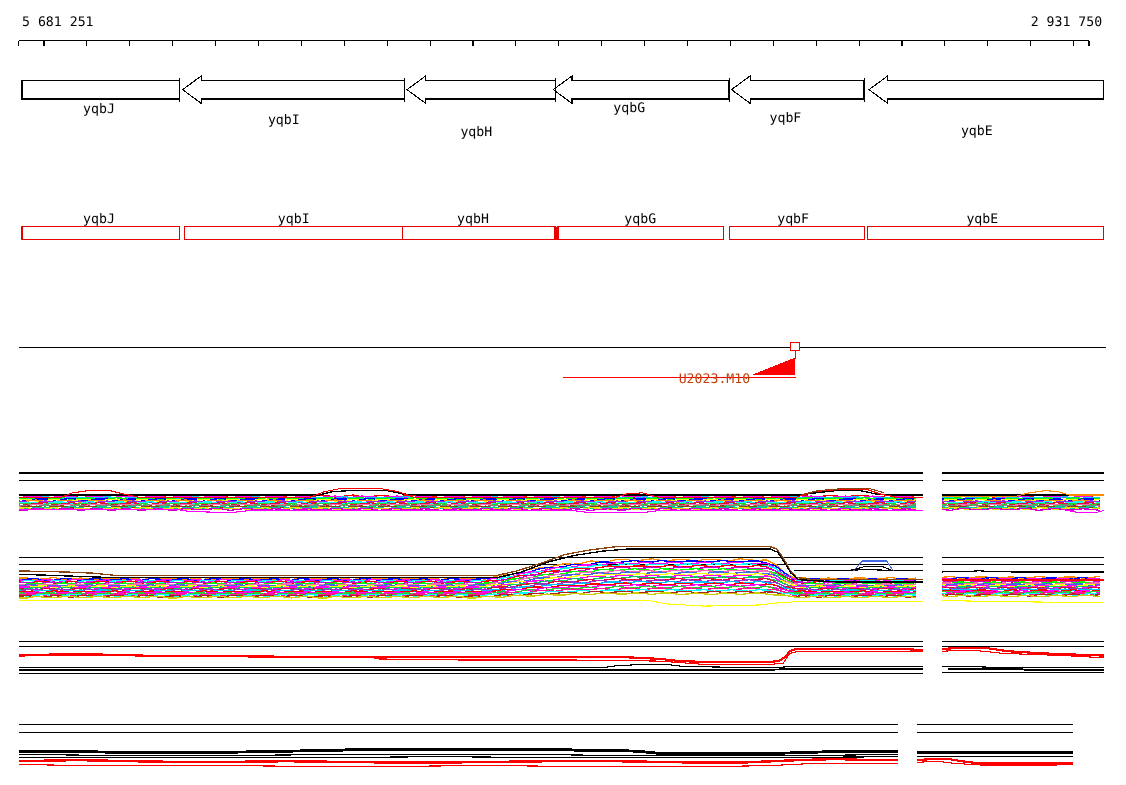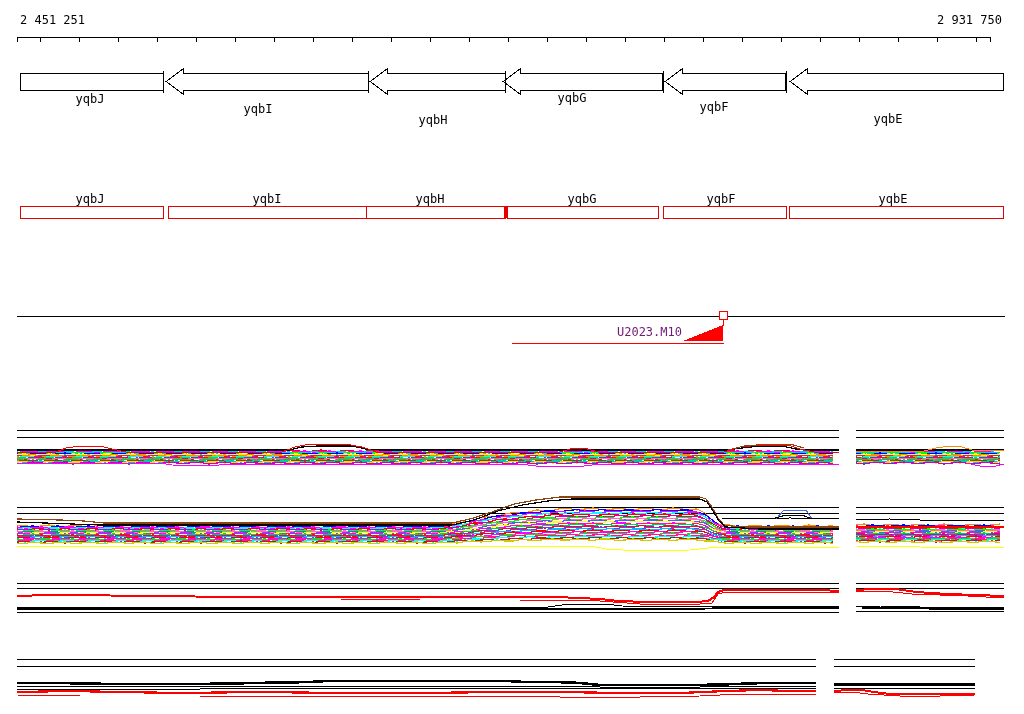--- a/index.html
+++ b/index.html
@@ -4,21 +4,21 @@
 <style>
   html,body{margin:0;padding:0;background:#fff;}
   #app{position:relative;width:1024px;height:714px;background:#fff;overflow:hidden;
        font-family:"DejaVu Sans Mono",monospace;}
   #gfx{position:absolute;left:0;top:0;shape-rendering:crispEdges;}
   #labels{position:absolute;left:0;top:0;width:100%;height:100%;}
   .lbl{position:absolute;font:12px "DejaVu Sans Mono",monospace;color:#000;
        white-space:nowrap;line-height:12px;}
   .lbl.center{transform:translateX(-50%);}
   .lbl.right{transform:translateX(-100%);}
-  .lbl.red{color:#701a75;}
+  .lbl.red{color:#c2410c;margin-top:12px;}
 </style>
 </head>
 <body>
 
 <div id="app">
   <svg id="gfx" width="1024" height="714">
       <line x1="17" y1="37" x2="990" y2="37" stroke="#000" stroke-width="1"></line>
       <line x1="17" y1="37" x2="17" y2="42" stroke="#000" stroke-width="1"></line>
       <line x1="990" y1="37" x2="990" y2="42" stroke="#000" stroke-width="1"></line>
       <line x1="40" y1="37" x2="40" y2="42" stroke="#000" stroke-width="1"></line>
@@ -193,21 +193,21 @@
       <polyline points="17,686 150,687 320,686 480,686 600,687 700,687 816,686" fill="none" stroke="#000000" stroke-width="1"></polyline>
       <polyline points="17,689 200,689 400,688 600,689 816,688" fill="none" stroke="#000000" stroke-width="1"></polyline>
       <polyline points="17,692 70,691 120,692 180,693 260,692 340,693 420,693 500,692 560,692 620,693 680,693 726,691 760,690 790,691 816,691" fill="none" stroke="#ff0000" stroke-width="2.2"></polyline>
       <polyline points="17,695 80,696 200,696 320,697 440,696 560,697 640,697 700,696 740,694 816,694" fill="none" stroke="#ff0000" stroke-width="1"></polyline>
       <polyline points="834,684 975,684" fill="none" stroke="#000000" stroke-width="3"></polyline>
       <polyline points="834,688 975,688" fill="none" stroke="#000000" stroke-width="1"></polyline>
       <polyline points="834,691 848,690 862,690 874,692 890,694 930,694 975,694" fill="none" stroke="#ff0000" stroke-width="2"></polyline>
       <polyline points="834,693 852,692 868,694 900,696 940,696 975,695" fill="none" stroke="#ff0000" stroke-width="1"></polyline>
     </svg>
   <div id="labels">
-    <div class="lbl" style="left:20px;top:14px">2 451 251</div>
+    <div class="lbl" style="left:20px;top:14px">5 681 251</div>
     <div class="lbl right" style="left:1002px;top:14px">2 931 750</div>
     <div class="lbl red right" style="left:682px;top:326px">U2023.M10</div>
   <div class="lbl center" style="left: 90px; top: 93px;">yqbJ</div>
       <div class="lbl center" style="left: 258px; top: 103px;">yqbI</div>
       <div class="lbl center" style="left: 433px; top: 114px;">yqbH</div>
       <div class="lbl center" style="left: 572px; top: 92px;">yqbG</div>
       <div class="lbl center" style="left: 714px; top: 101px;">yqbF</div>
       <div class="lbl center" style="left: 888px; top: 113px;">yqbE</div>
       <div class="lbl center" style="left: 90px; top: 193px;">yqbJ</div>
       <div class="lbl center" style="left: 267px; top: 193px;">yqbI</div>

